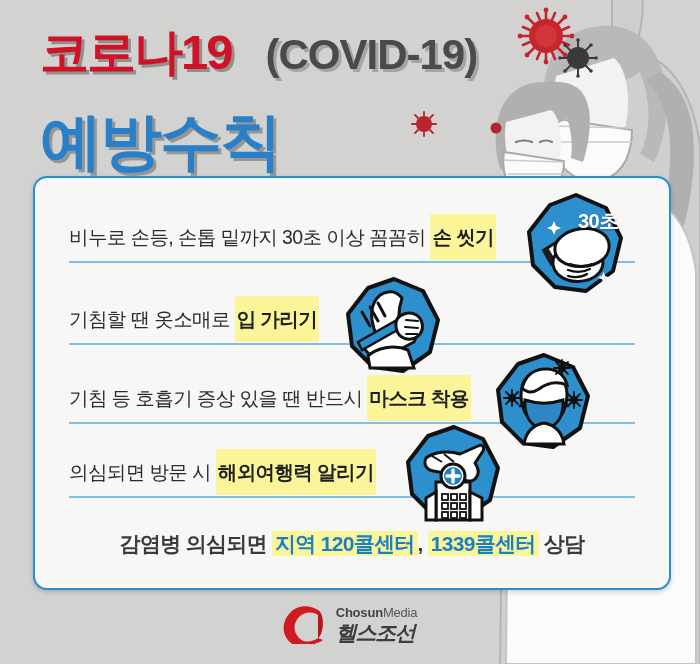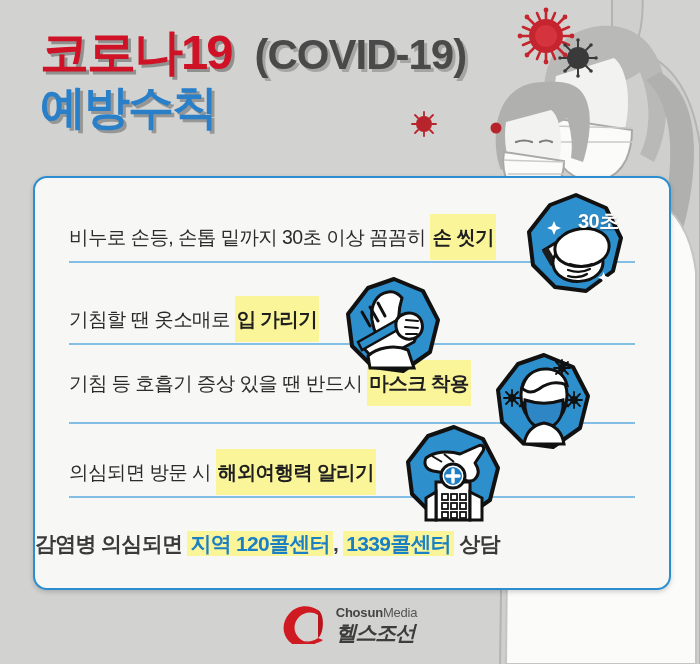--- a/index.html
+++ b/index.html
@@ -17,26 +17,26 @@
   
   .title-block{position:absolute;left:40px;top:28px;z-index:6;}
   .title-row{display:flex;align-items:baseline;white-space:nowrap;line-height:1;gap:23px;}
   .t-red{
     font-size:49px;font-weight:bold;color:#cf1225;letter-spacing:-2px;
     text-shadow:3px 3px 0 rgba(90,90,90,.55);
   }
   .t-covid{
     font-size:42px;font-weight:bold;color:#4a4a4a;letter-spacing:-1px;
     text-shadow:3px 3px 0 rgba(120,120,120,.5);
-    margin-left:0;
+    margin-left:11px;
   }
   .t-blue{
-    font-size:46px;font-weight:bold;color:#2a7fc9;letter-spacing:-2px;
+    font-size:62px;font-weight:bold;color:#2a7fc9;letter-spacing:-2px;
     text-shadow:3px 3px 0 rgba(90,90,90,.5);
-    margin-top:0;display:block;
+    margin-top:23px;display:block;
   }
 
   
   .card{
     position:absolute;left:33px;top:176px;width:634px;height:410px;
     background:#f7f7f6;border:2px solid #2a8ed0;border-radius:14px;
     box-shadow:0 2px 5px rgba(0,0,0,.18);
     z-index:5;
   }
 
@@ -47,21 +47,21 @@
   }
   .tip-text b{font-weight:bold;color:#1f1f1f;}
   .hl{background:#fbf59a;padding:12px 2px;border-radius:1px;}
   .rule{
     position:absolute;left:34px;width:566px;height:1.5px;
     background:#6fb4e0;opacity:.85;
   }
 
   
   .bottom-line{
-    position:absolute;left:0;top:352px;width:100%;
+    position:absolute;left:0;top:352px;width:100%;text-align:center;
     font-size:21px;font-weight:bold;color:#3a3a3a;letter-spacing:-.7px;
     white-space:nowrap;
   }
   .bottom-line .hl-blue{background:#fbf59a;color:#1b7fc4;padding:1px 3px;}
 
   
   .icon-oct{position:absolute;z-index:7;}
   .badge30{
     position:absolute;color:#ffffff;font-weight:bold;font-size:20px;
     letter-spacing:-.5px;text-shadow:0 1px 2px rgba(0,0,0,.35);
@@ -220,21 +220,21 @@
     <div class="tip" style="top:46px;">
       <div class="tip-text"><span>비누로 손등, 손톱 밑까지 30초 이상 꼼꼼히 </span><b class="hl">손 씻기</b></div>
     </div>
     <div class="rule" style="top:83px;"></div>
 
     <div class="tip" style="top:128px;">
       <div class="tip-text"><span>기침할 땐 옷소매로 </span><b class="hl">입 가리기</b></div>
     </div>
     <div class="rule" style="top:165px;"></div>
 
-    <div class="tip" style="top:192px;">
+    <div class="tip" style="top:207px;">
       <div class="tip-text"><span>기침 등 호흡기 증상 있을 땐 반드시 </span><b class="hl">마스크 착용</b></div>
     </div>
     <div class="rule" style="top:244px;"></div>
 
     <div class="tip" style="top:281px;">
       <div class="tip-text"><span>의심되면 방문 시 </span><b class="hl">해외여행력 알리기</b></div>
     </div>
     <div class="rule" style="top:318px;"></div>
 
   </div>

